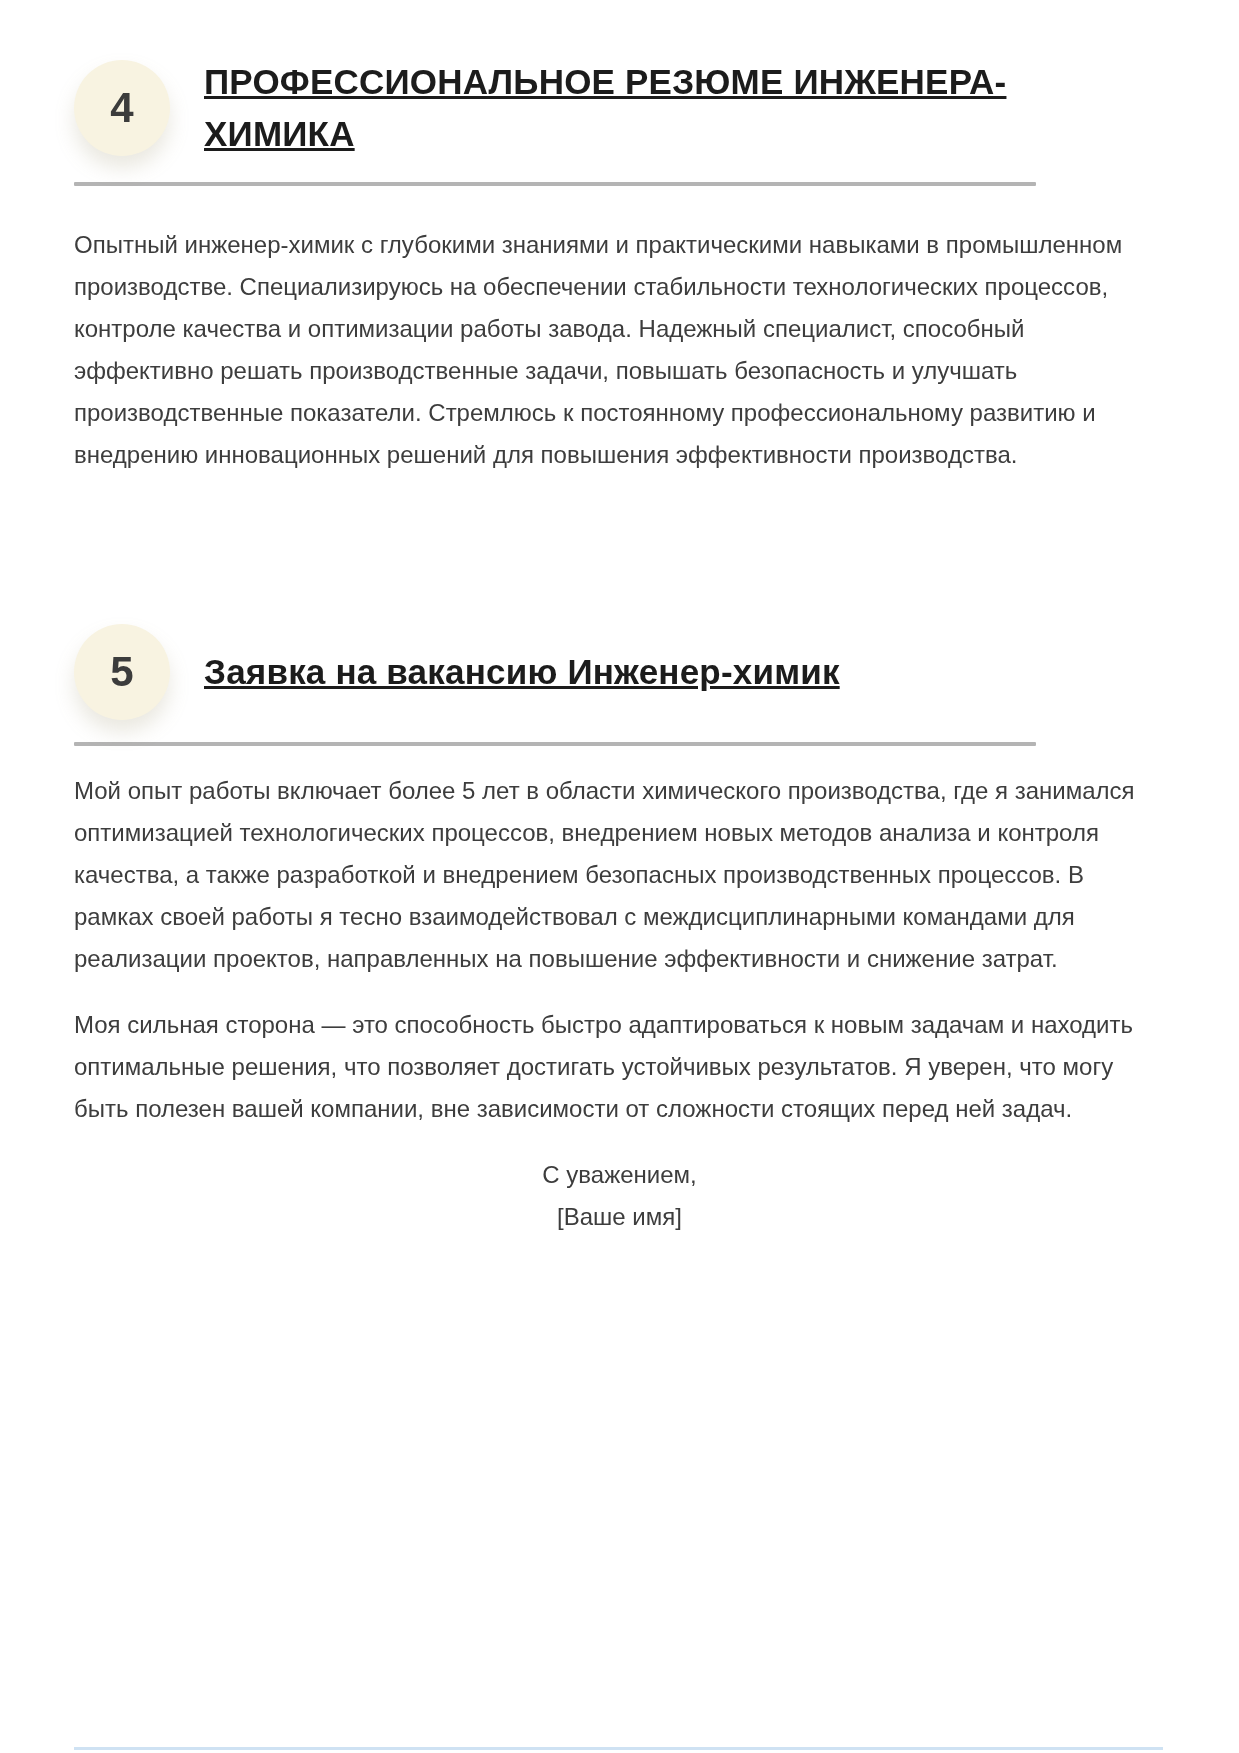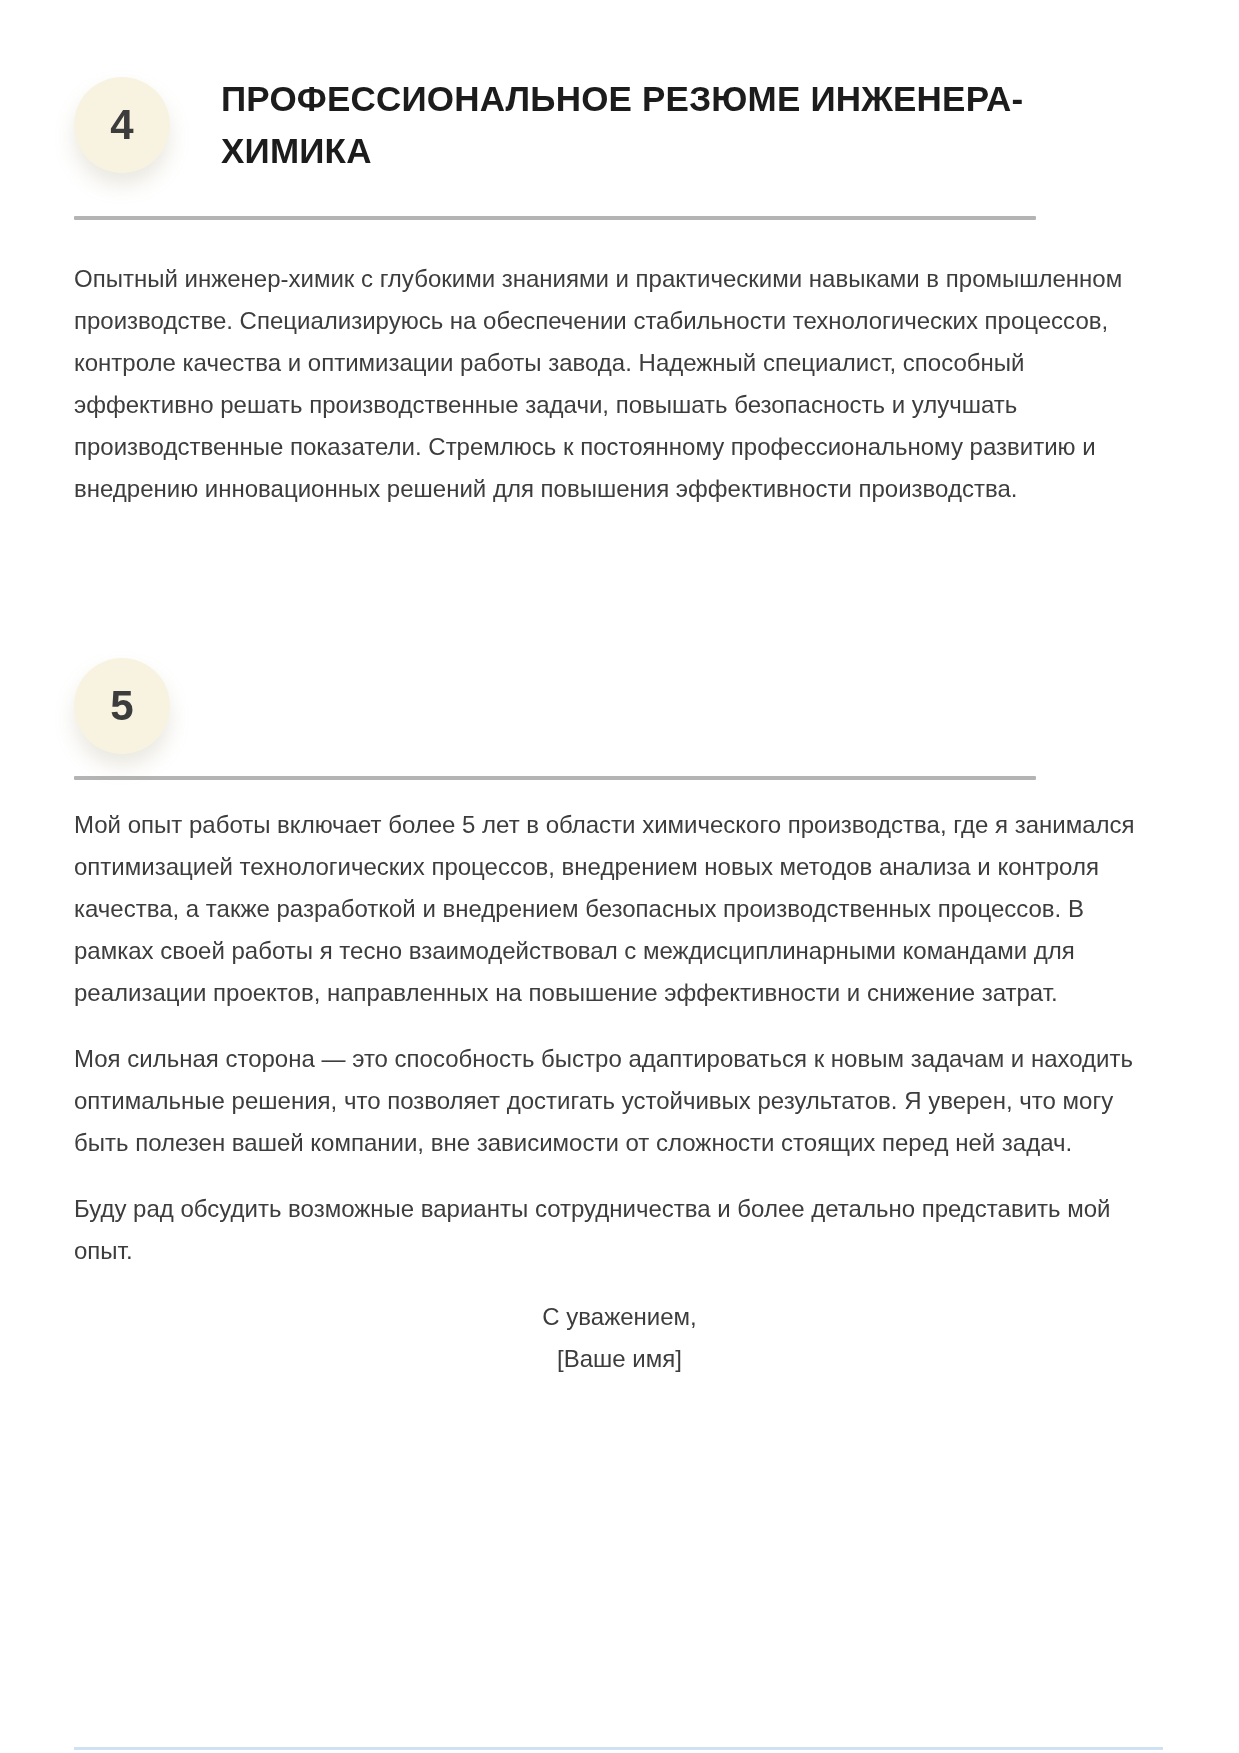--- a/index.html
+++ b/index.html
@@ -36,27 +36,28 @@
     display: flex;
     align-items: center;
     justify-content: center;
   }
   .num-circle span {
     font-size: 42px;
     font-weight: 700;
     color: #3c3c3c;
   }
   .section-title {
-    margin: 17px;
+    margin: 0;
     font-size: 35px;
     line-height: 52px;
     font-weight: 700;
     color: #1c1c1c;
     letter-spacing: 0.2px;
     max-width: 880px;
+    text-decoration: underline;
   }
   .section-rule {
     border: none;
     height: 4px;
     width: 962px;
     background: #b4b4b4;
     margin: 22px 0 0 0;
     border-radius: 1px;
   }
   .body-text {
@@ -91,24 +92,24 @@
     </header>
     <hr class="section-rule">
     <p class="body-text lead">Опытный инженер-химик с глубокими знаниями и практическими навыками в промышленном производстве. Специализируюсь на обеспечении стабильности технологических процессов, контроле качества и оптимизации работы завода. Надежный специалист, способный эффективно решать производственные задачи, повышать безопасность и улучшать производственные показатели. Стремлюсь к постоянному профессиональному развитию и внедрению инновационных решений для повышения эффективности производства.</p>
   </section>
 
   <section class="doc-section section--application">
     <header class="section-header">
       <div class="num-circle">
         <span>5</span>
       </div>
+      <h2 class="section-title">Заявка на вакансию Инженер-химик</h2>
     </header>
     <hr class="section-rule">
 
     <p class="body-text">Мой опыт работы включает более 5 лет в области химического производства, где я занимался оптимизацией технологических процессов, внедрением новых методов анализа и контроля качества, а также разработкой и внедрением безопасных производственных процессов. В рамках своей работы я тесно взаимодействовал с междисциплинарными командами для реализации проектов, направленных на повышение эффективности и снижение затрат.</p>
     <p class="body-text">Моя сильная сторона — это способность быстро адаптироваться к новым задачам и находить оптимальные решения, что позволяет достигать устойчивых результатов. Я уверен, что могу быть полезен вашей компании, вне зависимости от сложности стоящих перед ней задач.</p>
-    <p class="body-text">Буду рад обсудить возможные варианты сотрудничества и более детально представить мой опыт.</p>
     <p class="body-text signature">С уважением,
 [Ваше имя]</p>
   </section>
 
   <div class="bottom-line"></div>
 </div>
 
 </body></html>

